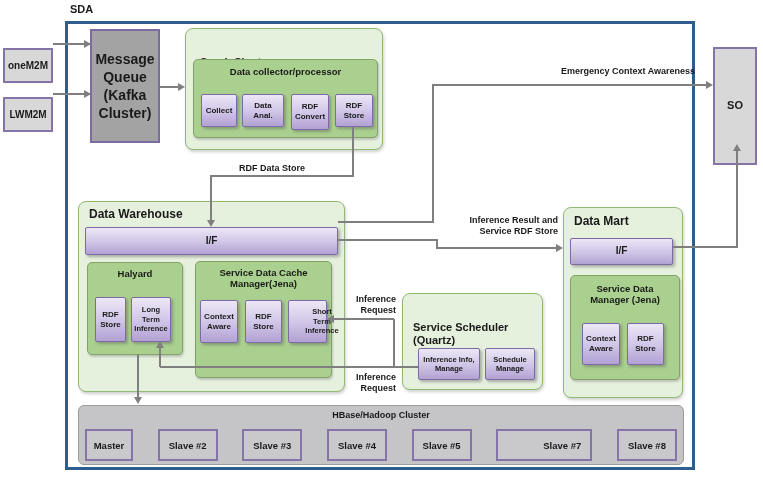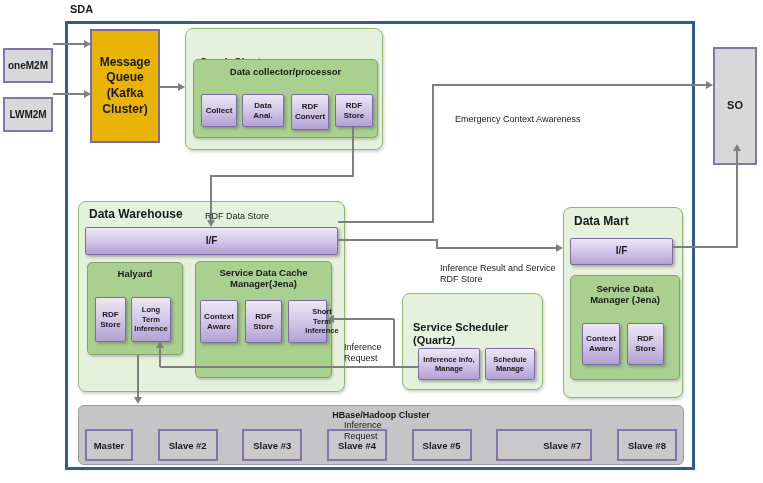--- a/index.html
+++ b/index.html
@@ -8,21 +8,21 @@
     font-family:"Liberation Sans","DejaVu Sans",sans-serif;
     color:#1a1a1a;overflow:hidden;
   }
   .abs{position:absolute;box-sizing:border-box;}
   .ctr{display:flex;align-items:center;justify-content:center;text-align:center;}
   
   .sda-frame{border:3px solid #2d5e8d;background:transparent;}
   .sda-label{font-weight:bold;font-size:11px;}
   
   .gray-node{background:#d8d8d8;border:2px solid #8474a8;font-weight:bold;font-size:10px;line-height:1.2;margin-top:20px;}
-  .mq-node{background:#eab308;border:2px solid #7c6ba0;font-weight:bold;font-size:12px;line-height:1.3;padding:14px;}
+  .mq-node{background:#a3a3a3;border:2px solid #7c6ba0;font-weight:bold;font-size:14px;line-height:1.3;padding:14px;}
   
   .green-light{background:#e5f0dd;border:1px solid #90ba74;border-radius:8px;box-shadow:1px 2px 3px rgba(120,120,120,.35);}
   .green-mid{background:#a9d08e;border:1px solid #83a168;border-radius:5px;box-shadow:1px 2px 2px rgba(100,100,100,.3);}
   .title-lg{font-weight:bold;font-size:12px;}
   .title-md{font-weight:bold;font-size:11px;line-height:1.15;margin-top:20px;}
   .title-sm{font-weight:bold;font-size:9.5px;line-height:1.2;text-align:center;}
   
   .chip{
     background:linear-gradient(180deg,#ece7f6 0%,#cfc4e6 55%,#b2a1d3 100%);
     border:1px solid #7e6aa5;border-radius:2px;
@@ -40,21 +40,21 @@
   
   .hl,.vl{position:absolute;background:#7f7f7f;}
   .hl{height:2px;}
   .vl{width:2px;}
   .ah{position:absolute;width:0;height:0;}
   .ah-r{border-top:4.5px solid transparent;border-bottom:4.5px solid transparent;border-left:7px solid #7f7f7f;}
   .ah-l{border-top:4.5px solid transparent;border-bottom:4.5px solid transparent;border-right:7px solid #7f7f7f;}
   .ah-d{border-left:4.5px solid transparent;border-right:4.5px solid transparent;border-top:7px solid #7f7f7f;}
   .ah-u{border-left:4.5px solid transparent;border-right:4.5px solid transparent;border-bottom:7px solid #7f7f7f;}
   
-  .flow-label{position:absolute;font-weight:normal;font-size:9px;text-align:left;line-height:1.2;margin-top:48px;}
+  .flow-label{position:absolute;font-weight:bold;font-size:9px;text-align:right;line-height:1.2;}
 </style>
 </head>
 <body>
 
 <div class="canvas">
 
   <div class="abs sda-label" style="left:70px;top:3px;">SDA</div>
   <div class="abs sda-frame" style="left:65px;top:21px;width:630px;height:449px;"></div>
 
   <div class="abs gray-node ctr" style="left:3px;top:28px;width:50px;height:35px;">oneM2M</div>

